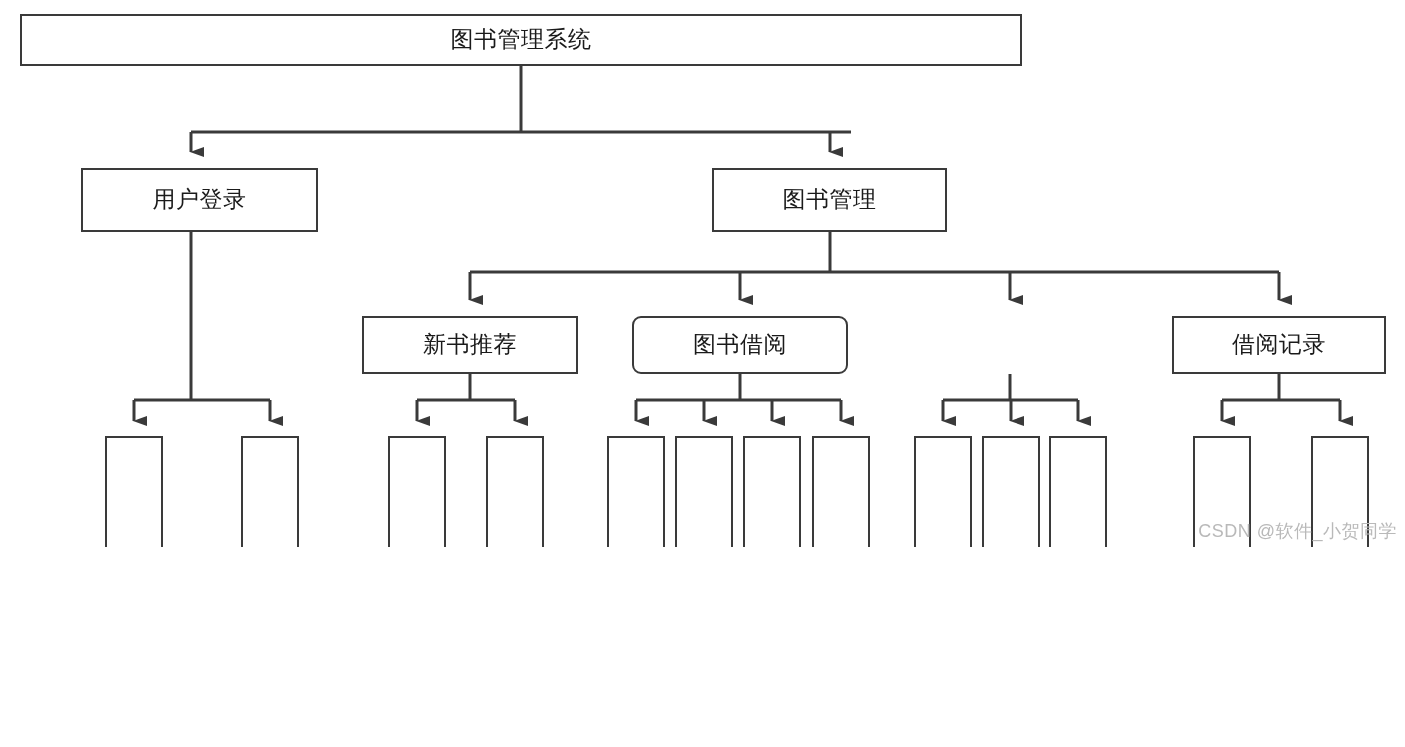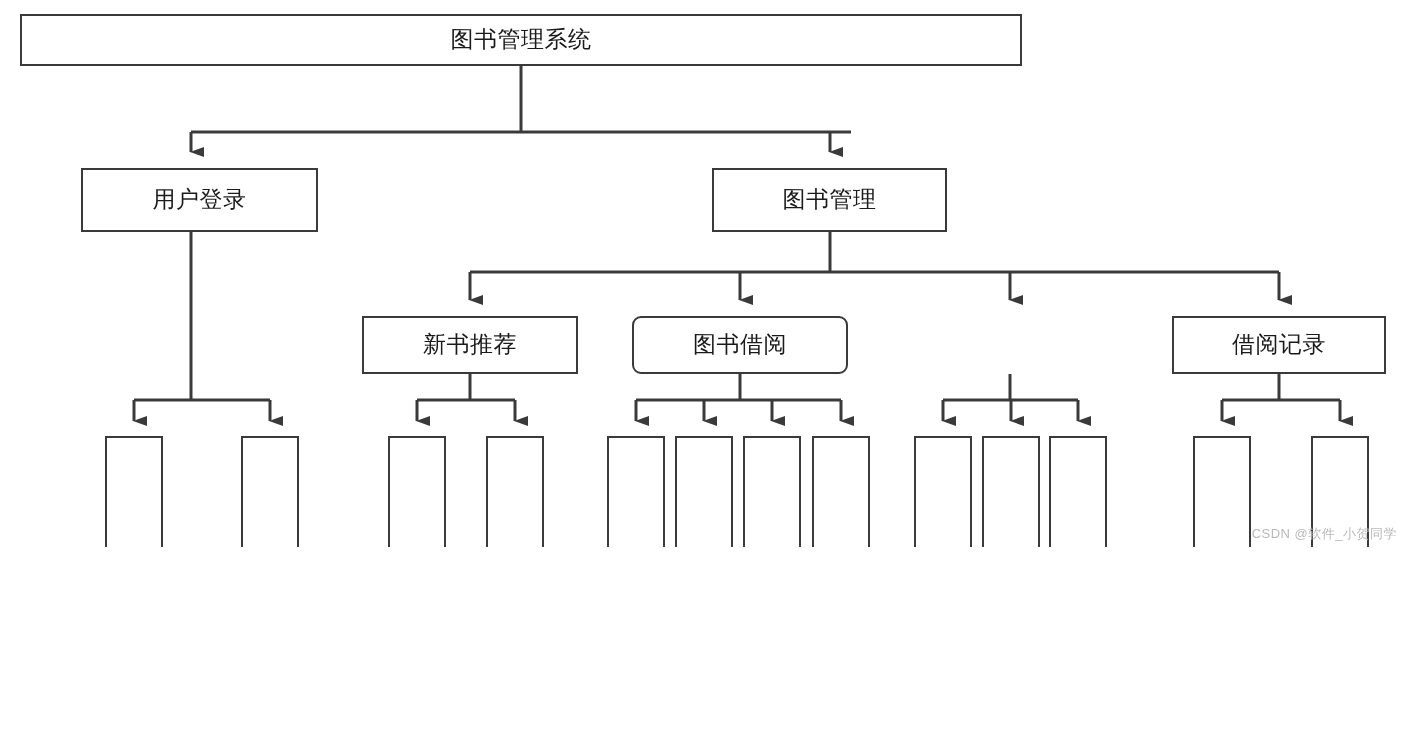--- a/index.html
+++ b/index.html
@@ -51,21 +51,21 @@
   .node.vert .vtext {
     writing-mode: vertical-rl;
     text-orientation: upright;
     white-space: normal;
     text-align: left;
   }
   #watermark {
     position: absolute;
     right: 8px;
     bottom: 4px;
-    font-size: 13px;
+    font-size: 18px;
     color: #b9b9b9;
     letter-spacing: 0.5px;
     white-space: nowrap;
     pointer-events: none;
   }
 </style>
 </head>
 <body>
 
 <div id="canvas">

